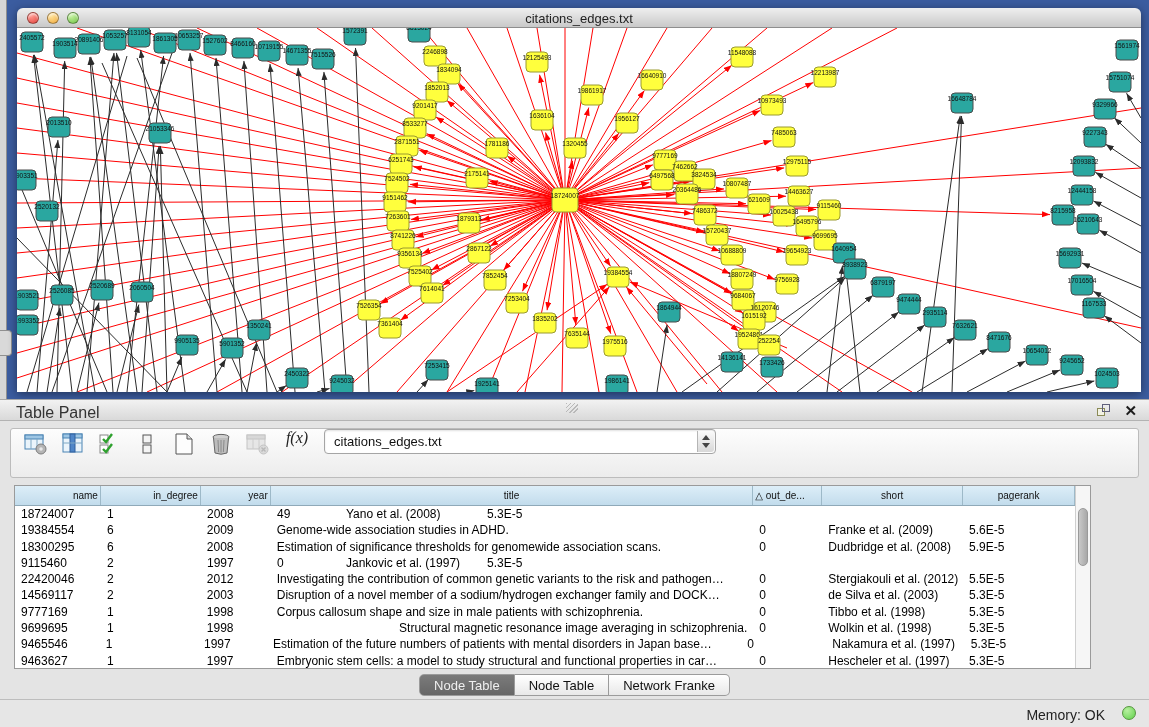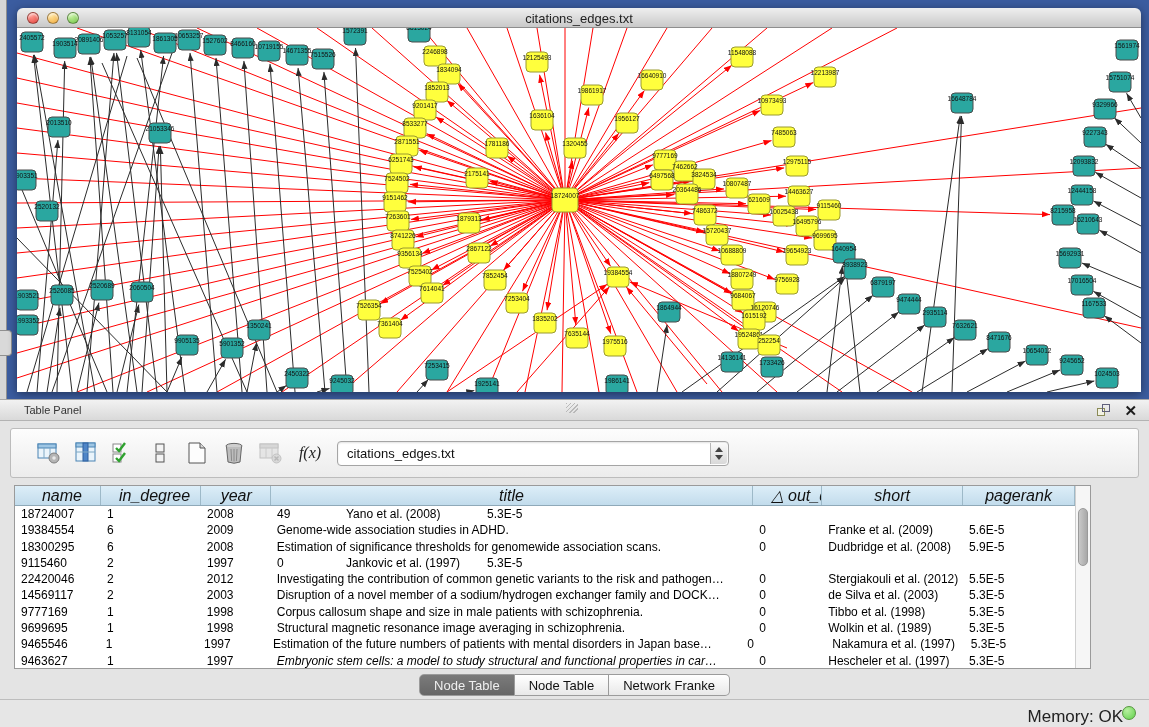--- a/index.html
+++ b/index.html
@@ -28,34 +28,34 @@
   #tl-min   { left:30px;  background:radial-gradient(circle at 35% 30%,#ffe39a,#f0a93c); }
   #tl-zoom  { left:50px;  background:radial-gradient(circle at 35% 30%,#c6f2a1,#6fc243); }
   #canvas { position:relative; width:1124px; height:364px; background:#ffffff;
     overflow:hidden; }
   #graph-svg { position:absolute; left:0; top:0; }
 
   
   #tablebar { position:absolute; left:0; top:399px; width:1149px; height:22px;
     background:linear-gradient(#f2f2f2,#d9d9d9);
     border-top:1px solid #a8a8a8; border-bottom:1px solid #b3b3b3; }
-  #tablebar-title { position:absolute; left:24px; top:4px; font-size:11px; color:#333; }
+  #tablebar-title { position:absolute; left:16px; top:4px; font-size:16px; color:#333; }
   #grip { position:absolute; left:566px; top:3px; width:12px; height:10px;
     background:repeating-linear-gradient(135deg,#b9b9b9 0 1px,transparent 1px 3px); }
   #float-icon { position:absolute; right:38px; top:4px; width:14px; height:13px; }
   #float-icon .sq1 { position:absolute; left:0; top:4px; width:8px; height:8px;
     border:1.5px solid #8a8a56; background:#f2f2e4; }
   #float-icon .sq2 { position:absolute; left:5px; top:0; width:8px; height:8px;
     border:1.5px solid #5f5f7a; }
   #close-panel { position:absolute; right:12px; top:2px; font-size:15px;
     font-weight:bold; color:#1c1c1c; line-height:17px; }
 
   #toolbar { position:absolute; left:10px; top:428px; width:1129px; height:50px;
     background:linear-gradient(#fdfdfd,#ececec); border:1px solid #bcbcbc;
-    border-radius:3px; display:flex; align-items:center; padding-left:23px; }
+    border-radius:3px; display:flex; align-items:flex-start; padding-left:10px; }
   .tb-icon { width:30px; height:30px; margin-right:7px; display:flex;
     align-items:center; justify-content:center; }
   #fx-icon { font-family:"Liberation Serif", serif; font-style:italic;
     font-size:16px; color:#222; width:34px; text-align:center; margin-right:10px; }
   #combo { width:392px; height:25px; background:#ffffff; border:1px solid #a5a5a5;
     border-radius:4px; position:relative; font-size:13px; color:#111;
     line-height:23px; padding-left:9px; box-shadow:inset 0 1px 2px rgba(0,0,0,.12); }
   #combo-stepper { position:absolute; right:1px; top:1px; width:17px; height:21px;
     background:linear-gradient(#fafafa,#d8d8d8); border-left:1px solid #b5b5b5;
     border-radius:0 3px 3px 0; }
@@ -63,43 +63,43 @@
     border-left:4.5px solid transparent; border-right:4.5px solid transparent; }
   #combo-stepper .up { top:4px;  border-bottom:5px solid #444; }
   #combo-stepper .dn { bottom:4px; border-top:5px solid #444; }
 
   
   #datatable { position:absolute; left:14px; top:485px; width:1077px; height:184px;
     background:#ffffff; border:1px solid #9a9a9a; display:flex; }
   #grid { width:1060px; }
   #thead { display:flex; height:20px; background:linear-gradient(#ddeef8,#c2dcec);
     border-bottom:1px solid #8fa9b8; }
-  .th { font-size:16px; color:#111; line-height:19px; padding:0 18px;
-    border-right:1px solid #9db9c8; overflow:hidden; white-space:nowrap;font-style:italic; }
+  .th { font-size:10px; color:#111; line-height:19px; padding:0 2px;
+    border-right:1px solid #9db9c8; overflow:hidden; white-space:nowrap; }
   .tr { display:flex; height:16.3px; }
   .td { font-size:12px; color:#000; line-height:16px; padding:0 6px;
     overflow:hidden; white-space:nowrap; }
   #vscroll { width:15px; background:#f6f6f6; border-left:1px solid #cfcfcf;
     position:relative; }
   #vthumb { position:absolute; left:2px; top:22px; width:10px; height:58px;
     background:linear-gradient(90deg,#c9c9c9,#a8a8a8); border-radius:6px;
     border:1px solid #9a9a9a; }
 
   
   #tabbar { position:absolute; left:0; top:674px; width:1149px; height:23px;
     display:flex; justify-content:center; }
   .seg { height:22px; font-size:13px; line-height:21px; padding:0 14px;
     background:linear-gradient(#ffffff,#e8e8e8); border:1px solid #9b9b9b;
     border-left:none; color:#111; }
   .seg:first-child { border-left:1px solid #9b9b9b; border-radius:5px 0 0 5px; }
   .seg:last-child { border-radius:0 5px 5px 0; }
   .seg.selected { background:linear-gradient(#7b7b7b,#666666); color:#efefef; }
   #statusbar { position:absolute; left:0; top:699px; width:1149px; height:28px;
     background:#e6e6e6; border-top:1px solid #bdbdbd; }
-  #memory { position:absolute; right:26px; top:7px; font-size:17px; color:#222; }
+  #memory { position:absolute; right:44px; top:7px; font-size:14px; color:#222; }
   #memory-dot { position:absolute; right:13px; top:6px; width:14px; height:14px;
     border-radius:50%; border:1px solid #56953f; }
 </style>
 </head>
 <body>
 
 <div id="desktop">
   <div id="left-strip"></div>
   <div id="left-notch"></div>
   <div id="net-window">
@@ -686,39 +686,39 @@
           <div class="td" style="width: 70px;">1998</div>
           <div class="td" style="width: 483px;">Corpus callosum shape and size in male patients with schizophrenia.</div>
           <div class="td" style="width: 69px;">0</div>
           <div class="td" style="width: 141px;">Tibbo et al. (1998)</div>
           <div class="td" style="width: 112px;">5.3E-5</div>
         </div>
         <div class="tr">
           <div class="td" style="width: 86px;">9699695</div>
           <div class="td" style="width: 100px;">1</div>
           <div class="td" style="width: 70px;">1998</div>
-          <div class="td" style="width: 483px;">Structural magnetic resonance image averaging in schizophrenia.</div>
-          <div class="td" style="width: 69px;">0</div>
-          <div class="td" style="width: 141px;">Wolkin et al. (1989)</div>
+          <div class="td" style="width: 483px; text-align: right;">Structural magnetic resonance image averaging in schizophrenia.</div>
+          <div class="td" style="width: 69px;">0</div>
+          <div class="td" style="width: 141px;">Wolkin et al. (1998)</div>
           <div class="td" style="width: 112px;">5.3E-5</div>
         </div>
         <div class="tr">
           <div class="td" style="width: 86px;">9465546</div>
           <div class="td" style="width: 100px;">1</div>
           <div class="td" style="width: 70px;">1997</div>
           <div class="td" style="width: 483px;">Estimation of the future numbers of patients with mental disorders in Japan base…</div>
           <div class="td" style="width: 69px;">0</div>
           <div class="td" style="width: 141px; margin-left: 17px;">Nakamura et al. (1997)</div>
           <div class="td" style="width: 112px;">5.3E-5</div>
         </div>
         <div class="tr">
           <div class="td" style="width: 86px;">9463627</div>
           <div class="td" style="width: 100px;">1</div>
           <div class="td" style="width: 70px;">1997</div>
-          <div class="td" style="width: 483px; font-style: italic;">Embryonic stem cells: a model to study structural and functional properties in car…</div>
+          <div class="td" style="width: 483px;">Embryonic stem cells: a model to study structural and functional properties in car…</div>
           <div class="td" style="width: 69px;">0</div>
           <div class="td" style="width: 141px;">Hescheler et al. (1997)</div>
           <div class="td" style="width: 112px;">5.3E-5</div>
         </div>
       </div>
   </div>
   <div id="vscroll">
     <div id="vthumb"></div>
   </div>
 </div>

